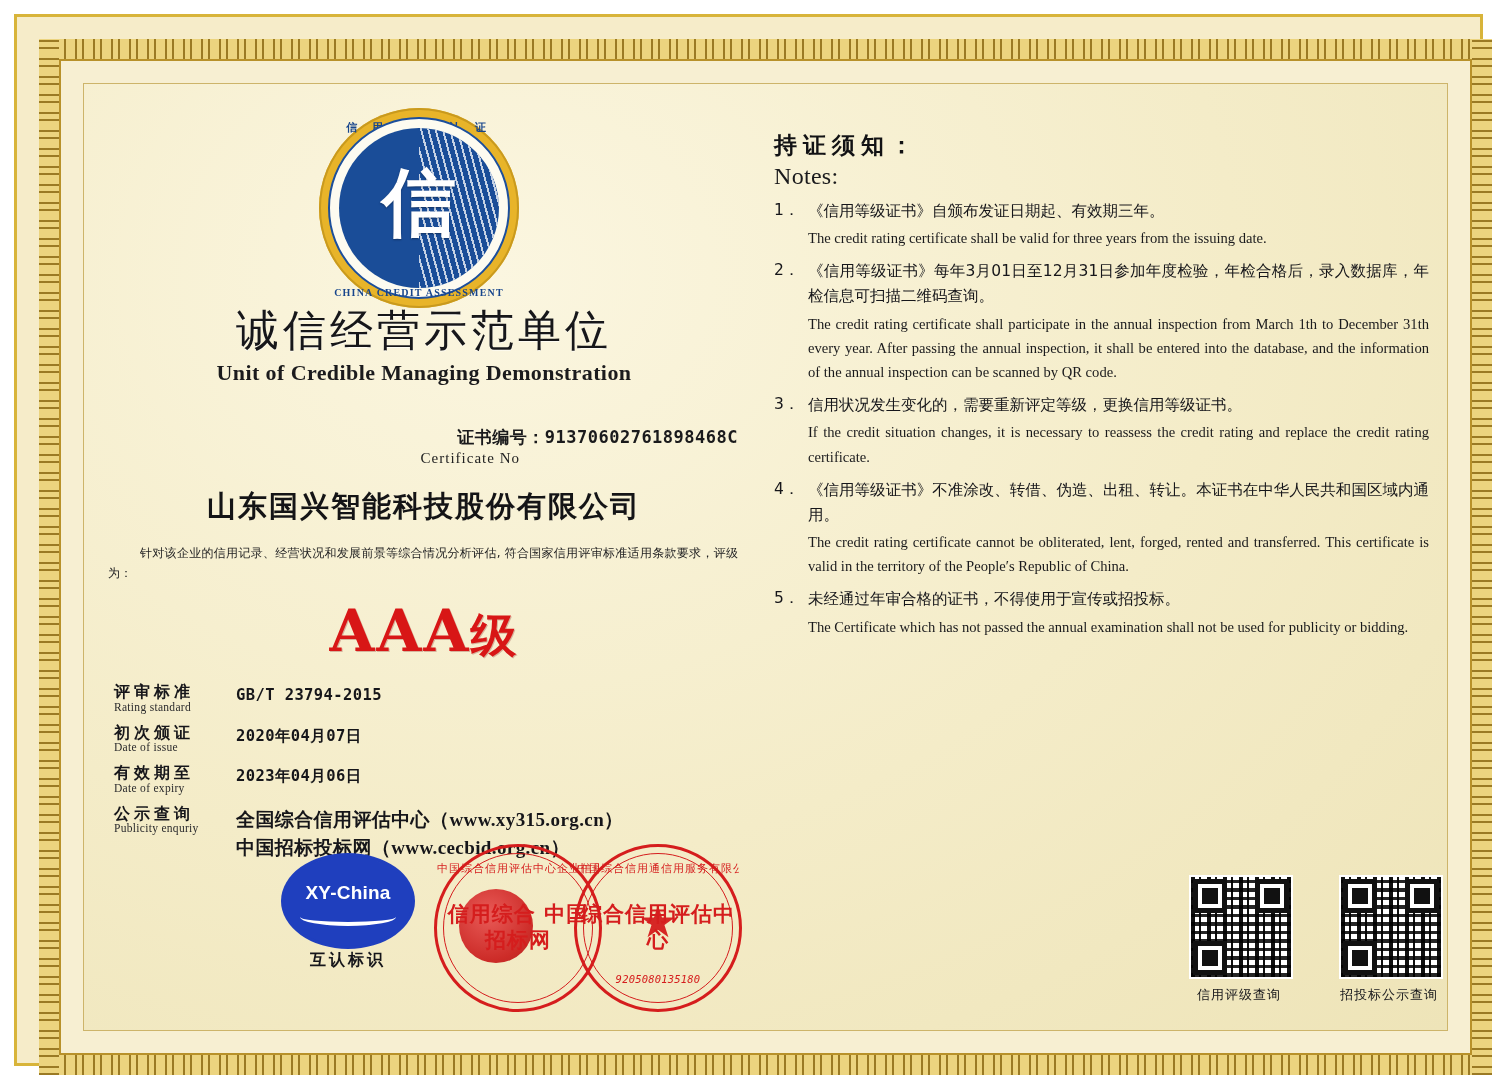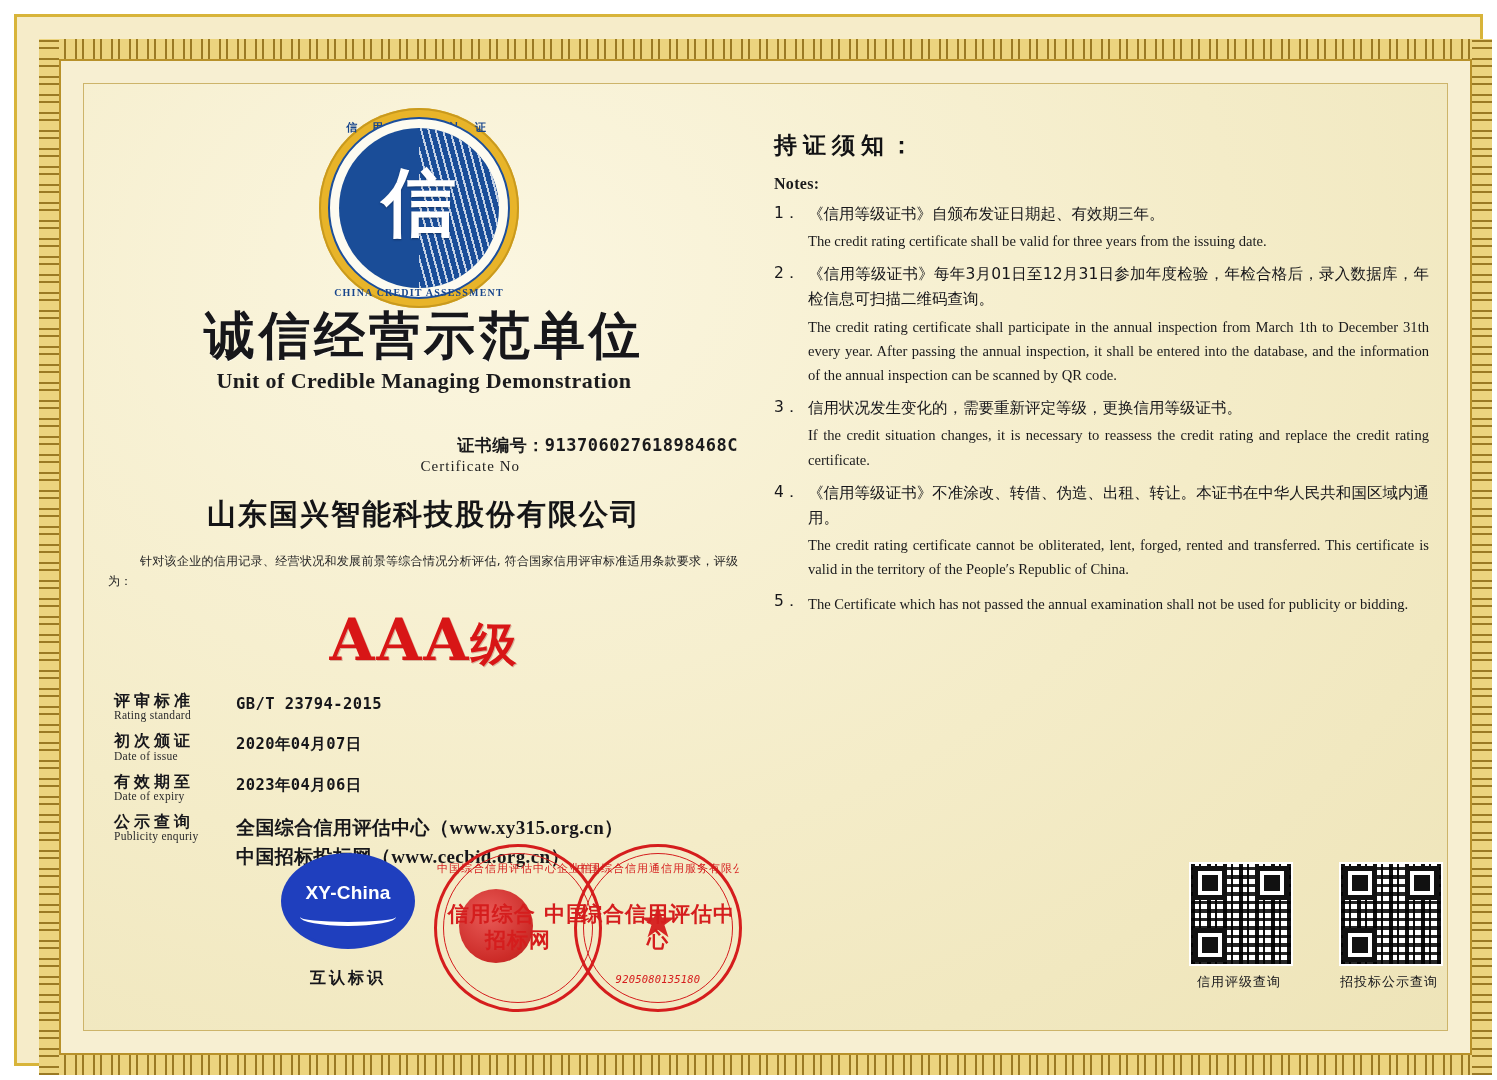--- a/index.html
+++ b/index.html
@@ -169,22 +169,22 @@
     font-family: Liberation Serif, serif;
     letter-spacing: 1.2px;
     font-size: 10px;
   }
 
   
   .title-cn {
     margin: 0;
     text-align: center;
     font-family: "DejaVu Serif", serif;
-    font-weight: bold;
-    font-size: 51px;
+    font-weight: normal;
+    font-size: 43px;
     letter-spacing: 4px;
     color: #17171a;
     padding-top: 214px;
     line-height: 1.06;
     text-shadow: 0 1px 0 rgba(255,255,255,0.6);
   }
   .title-en {
     margin: 6px 0 0 0;
     text-align: center;
     font-family: "Liberation Serif", serif;
@@ -300,25 +300,24 @@
   
   .notes-title-cn {
     font-family: "DejaVu Serif", serif;
     font-weight: bold;
     font-size: 23px;
     letter-spacing: 6px;
     color: #121214;
   }
   .notes-title-en {
     font-family: "Liberation Serif", serif;
-    font-size: 16px;
+    font-size: 24px;
     color: #1a1a1c;
-    margin-top: 14px;
+    margin-top: 2px;
     letter-spacing: 0.3px;
-    font-weight: bold;
   }
   .note {
     display: flex;
     margin-top: 9px;
   }
   .note .idx {
     flex: 0 0 26px;
     font-family: "DejaVu Sans", sans-serif;
     font-size: 15.5px;
     color: #16161a;
@@ -377,21 +376,21 @@
   }
   .seal-blue .oval .swoosh {
     position: absolute;
     left: 16px; right: 16px; top: 52px;
     height: 14px;
     border-bottom: 4px solid #ffffff;
     border-radius: 0 0 60% 60%;
   }
   .seal-blue .cap {
     text-align: center;
-    margin-top: 22px;
+    margin-top: 4px;
     font-family: "DejaVu Sans", sans-serif;
     font-weight: bold;
     font-size: 16px;
     letter-spacing: 3px;
     color: #15151a;
   }
   .seal-red {
     position: absolute;
     width: 162px;
     height: 162px;
@@ -461,21 +460,21 @@
   
   .qr-area {
     position: absolute;
     left: 1105px;
     top: 775px;
     width: 290px;
     height: 160px;
   }
   .qr-block {
     position: absolute;
-    top: 3px;
+    top: 16px;
     width: 100px;
   }
   .qr-block.q1 { left: 0; }
   .qr-block.q2 { left: 150px; }
   .qr-img {
     width: 100px;
     height: 100px;
     background-color: #ffffff;
     background-image:
       repeating-linear-gradient(90deg, #111 0 4px, #fff 4px 8px, #111 8px 10px, #fff 10px 16px),
@@ -625,20 +624,21 @@
           <div class="idx">4．</div>
           <div class="body">
             <div class="cn">《信用等级证书》不准涂改、转借、伪造、出租、转让。本证书在中华人民共和国区域内通用。</div>
             <div class="en">The credit rating certificate cannot be obliterated, lent, forged, rented and transferred. This certificate is valid in the territory of the People′s Republic of China.</div>
           </div>
         </div>
 
         <div class="note">
           <div class="idx">5．</div>
           <div class="body">
+            <div class="cn">未经通过年审合格的证书，不得使用于宣传或招投标。</div>
             <div class="en">The Certificate which has not passed the annual examination shall not be used for publicity or bidding.</div>
           </div>
         </div>
       </div>
 
       <div class="seals">
 
         <div class="seal-blue">
           <div class="oval">
             <div class="txt">XY-China</div>

